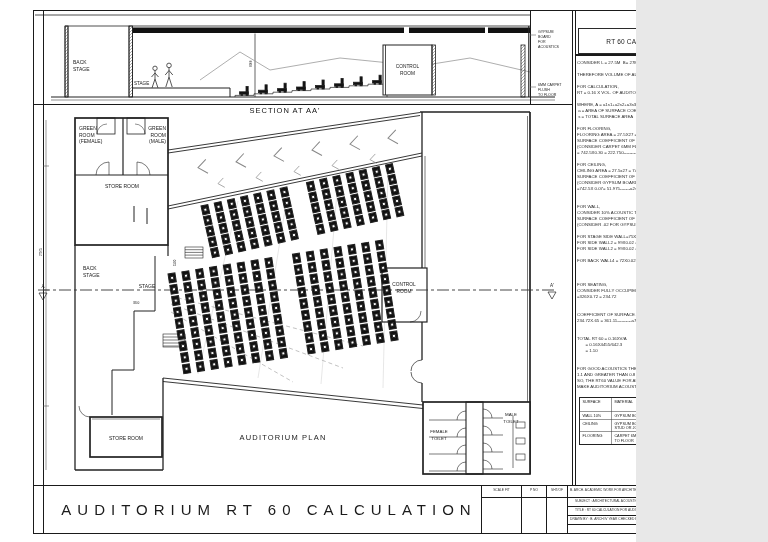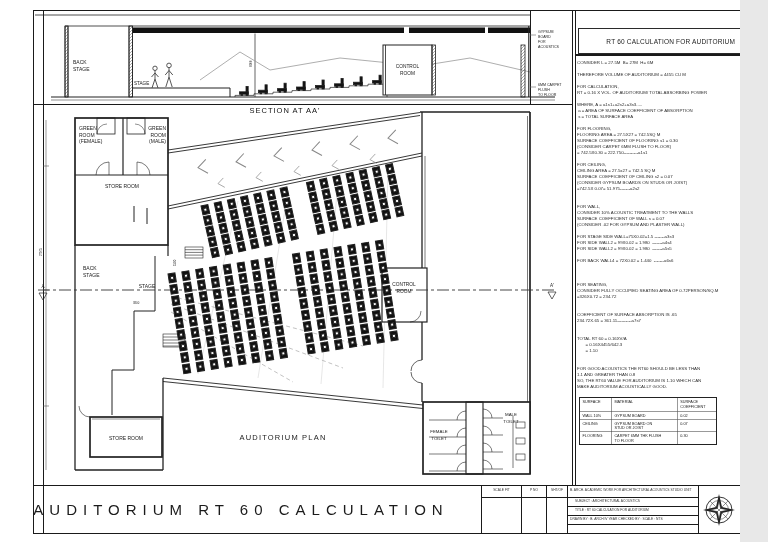--- a/index.html
+++ b/index.html
@@ -1,32 +1,32 @@
 <!DOCTYPE html>
 <html><head>
 <meta charset="utf-8">
 <style>
   html,body{margin:0;padding:0;background:#e8e8e8;font-family:"Liberation Sans",sans-serif;}
-  .page{position:relative;width:740px;height:542px;background:#ffffff;overflow:hidden;color:#1a1a1a;}
+  .page{position:relative;width:636px;height:542px;background:#ffffff;overflow:hidden;color:#1a1a1a;}
   .hl,.vl{position:absolute;background:#1a1a1a;}
   .abs{position:absolute;}
   svg text{font-family:"Liberation Sans",sans-serif;fill:#222;}
   .tinywrap{position:absolute;overflow:visible;}
   .tiny{display:block;transform:scale(.5);transform-origin:0 0;font-size:6.6px;line-height:8.5px;white-space:nowrap;color:#333;}
   .tinyc{text-align:center;}
   .calc-title{position:absolute;left:578px;top:28px;width:184px;height:24px;border:1.5px solid #2a2a2a;display:flex;align-items:center;justify-content:center;overflow:visible;}
   .calc-title-inner{transform:scale(.5);font-size:13px;letter-spacing:.4px;white-space:nowrap;color:#222;}
   .calc-body-outer{position:absolute;left:577px;top:59px;width:190px;height:334px;overflow:visible;}
   .calc-body{transform:scale(.5);transform-origin:0 0;width:380px;font-size:8.7px;line-height:12px;white-space:pre;color:#2b2b2b;}
   .mat-outer{position:absolute;left:579px;top:397px;width:140px;overflow:visible;}
   .mat-scale{transform:scale(.5);transform-origin:0 0;width:280px;}
   table.mat{border-collapse:collapse;border:2.5px solid #222;width:276px;}
   table.mat th,table.mat td{border:1px solid #333;font-size:7.6px;font-weight:normal;text-align:left;padding:3px 5px;color:#222;vertical-align:top;}
   table.mat th{height:20px;}
-  .big-title{position:absolute;left:18px;top:489px;width:446px;height:42px;line-height:42px;text-align:center;font-size:15px;letter-spacing:6px;color:#1b1b1b;}
+  .big-title{position:absolute;left:46px;top:489px;width:446px;height:42px;line-height:42px;text-align:center;font-size:15px;letter-spacing:6px;color:#1b1b1b;}
   .sec-label{position:absolute;left:215px;top:106px;width:140px;text-align:center;font-size:7.5px;letter-spacing:1px;color:#111;}
 </style>
 </head>
 <body>
 
 <div class="page">
 
   <div class="hl" style="left:33px;top:10px;width:732px;height:1px"></div>
   <div class="hl" style="left:33px;top:533px;width:732px;height:1px"></div>
   <div class="vl" style="left:33px;top:10px;width:1px;height:524px"></div>

